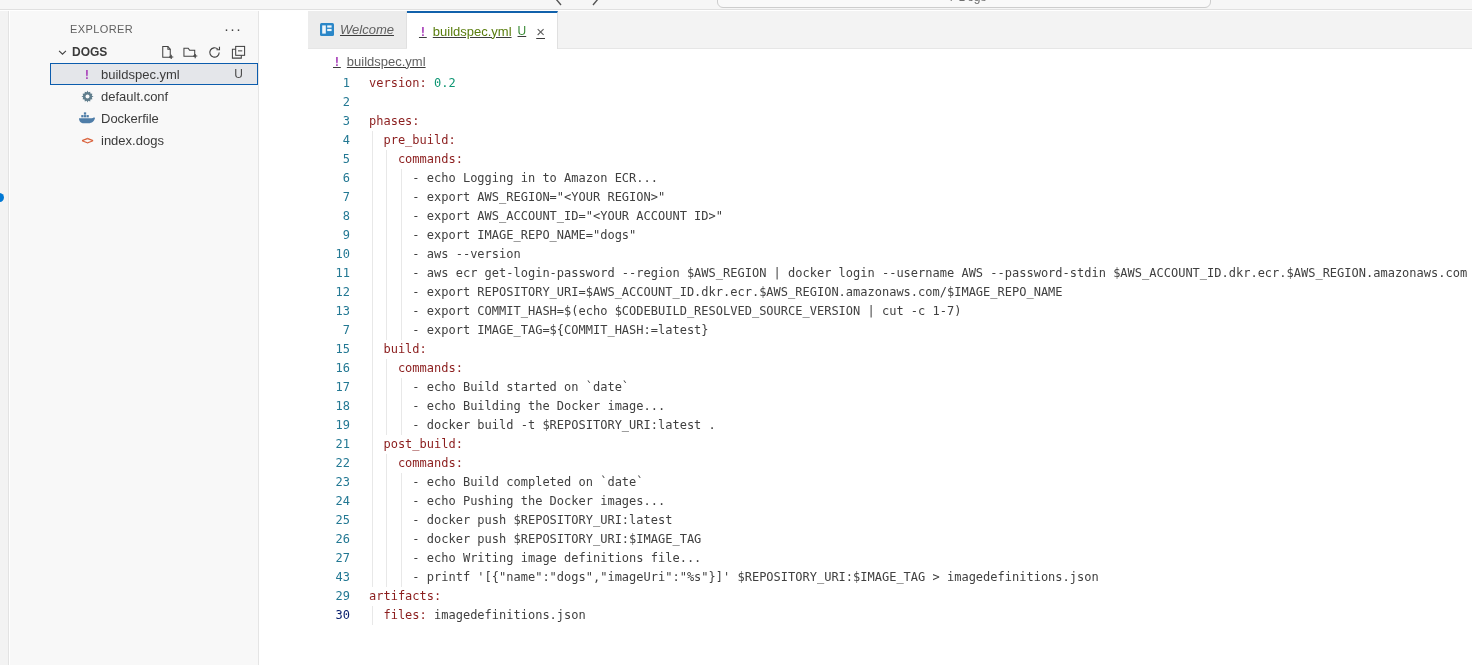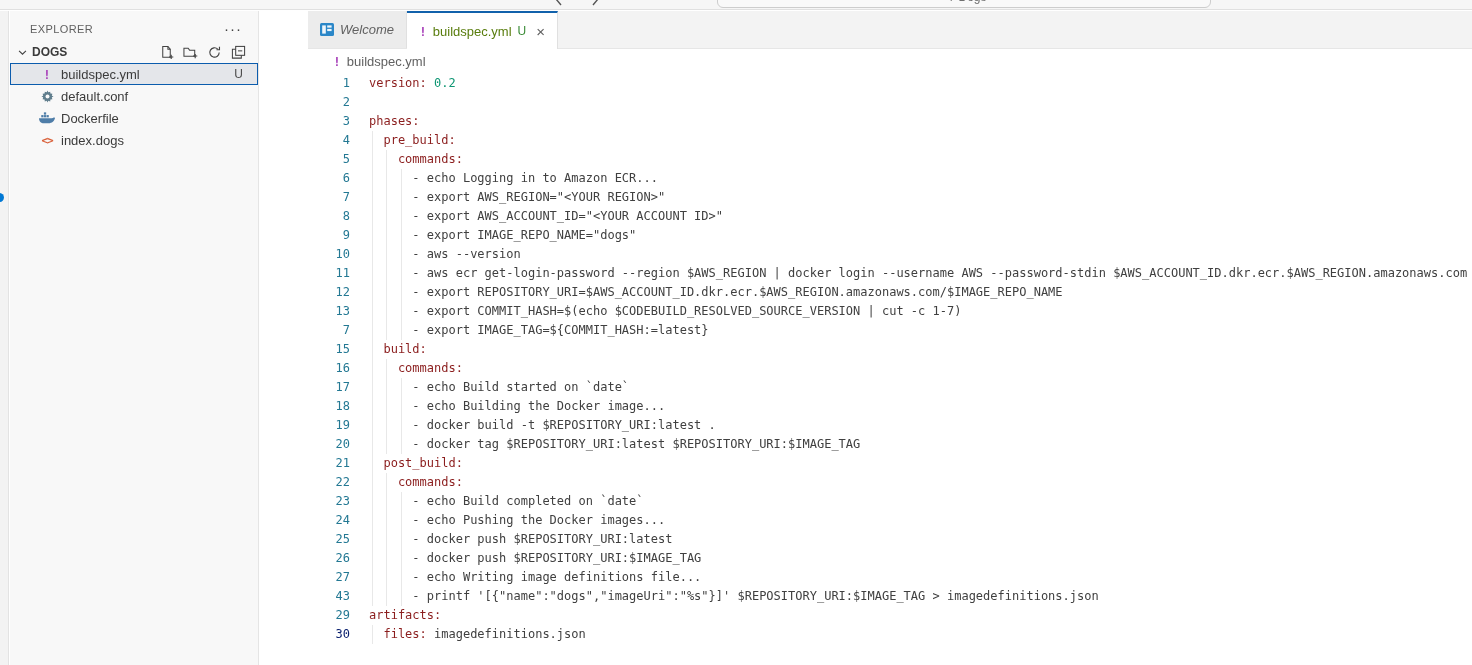--- a/index.html
+++ b/index.html
@@ -21,40 +21,40 @@
     font-size:12px; color:#6f6f6f; }
 
   
   #activity { position:absolute; left:0; top:11px; width:9px; height:654px;
     background:#f3f3f3; border-right:1px solid #e3e3e3; overflow:hidden; }
   #activity .badge-dot { position:absolute; left:-5px; top:182px; width:9px; height:9px;
     border-radius:50%; background:#0078d4; }
 
   
   #sidebar { position:absolute; left:10px; top:11px; width:249px; height:654px;
-    background:#f8f8f8; border-right:1px solid #e5e5e5; }
+    background:#f8f8f8; border-right:1px solid #e5e5e5;padding-left:40px; }
   .sb-header { display:flex; align-items:center; justify-content:space-between;
     padding:12px 16px 6px 20px; }
   .sb-title { font-size:11px; color:#616161; letter-spacing:.4px; }
   .sb-menu { color:#424242; font-size:15px; line-height:8px; letter-spacing:1px; cursor:pointer; }
   .folder-row { display:flex; align-items:center; height:22px; padding-left:4px;
     font-weight:bold; font-size:12px; color:#3b3b3b; }
   .folder-chevron { display:inline-flex; width:16px; justify-content:center; margin-right:2px; }
   .folder-actions { margin-left:auto; display:flex; gap:9px; padding-right:12px; align-items:center; }
   .folder-actions .act { display:inline-flex; cursor:pointer; }
   .file-row { display:flex; align-items:center; height:22px; padding-left:27px;
     font-size:13px; color:#3b3b3b; position:relative; border:1px solid transparent; cursor:pointer; }
   .file-row.selected { background:#e4e6ea; border-color:#0b5cad; }
   .file-icon { width:18px; display:inline-flex; justify-content:center; align-items:center; margin-right:5px; }
   .file-badge { position:absolute; right:14px; color:#4b4b4b; font-size:12px; }
   .ic-yaml { color:#ab47bc; font-weight:bold; font-size:13px; font-family:"DejaVu Sans Mono",monospace; }
   .ic-html { color:#d9603a; font-size:11px; font-weight:bold; letter-spacing:-1px; font-family:"DejaVu Sans Mono",monospace; }
 
   
-  #editor { position:absolute; left:308px; top:11px; width:1164px; height:584px; background:#fff; }
+  #editor { position:absolute; left:308px; top:11px; width:1164px; height:584px; background:#fff;text-decoration:underline; }
   #tabstrip { display:flex; height:38px; background:#f3f3f3; border-bottom:1px solid #e6e6e6; }
   .tab { display:flex; align-items:center; padding:0 12px; font-size:13px; gap:6px;
     border-right:1px solid #e0e0e0; position:relative; cursor:pointer; background:#ececec; }
   .tab.preview .tab-label { font-style:italic; color:#616161; }
   .tab.active { background:#fff; border-top:2px solid #1161ab; margin-bottom:-1px; z-index:1; }
   .tab.active .tab-label { color:#587c0c; }
   .tab-badge { color:#388a34; font-size:12px; }
   .tab-close { color:#5f5f5f; font-size:15px; margin-left:4px; line-height:1; }
   #breadcrumb { display:flex; align-items:center; height:24px; padding-left:25px;
     font-size:13px; color:#616161; gap:6px; background:#fff; }
@@ -220,21 +220,20 @@
       <div class="cl"><span class="ln">10</span><span class="lc"><span class="guide" style="left: calc(0ch + 3px);"></span><span class="guide" style="left: calc(2ch + 3px);"></span><span class="guide" style="left: calc(4ch + 3px);"></span><span class="tk-str">      - aws --version</span></span></div>
       <div class="cl"><span class="ln">11</span><span class="lc"><span class="guide" style="left: calc(0ch + 3px);"></span><span class="guide" style="left: calc(2ch + 3px);"></span><span class="guide" style="left: calc(4ch + 3px);"></span><span class="tk-str">      - aws ecr get-login-password --region $AWS_REGION | docker login --username AWS --password-stdin $AWS_ACCOUNT_ID.dkr.ecr.$AWS_REGION.amazonaws.com</span></span></div>
       <div class="cl"><span class="ln">12</span><span class="lc"><span class="guide" style="left: calc(0ch + 3px);"></span><span class="guide" style="left: calc(2ch + 3px);"></span><span class="guide" style="left: calc(4ch + 3px);"></span><span class="tk-str">      - export REPOSITORY_URI=$AWS_ACCOUNT_ID.dkr.ecr.$AWS_REGION.amazonaws.com/$IMAGE_REPO_NAME</span></span></div>
       <div class="cl"><span class="ln">13</span><span class="lc"><span class="guide" style="left: calc(0ch + 3px);"></span><span class="guide" style="left: calc(2ch + 3px);"></span><span class="guide" style="left: calc(4ch + 3px);"></span><span class="tk-str">      - export COMMIT_HASH=$(echo $CODEBUILD_RESOLVED_SOURCE_VERSION | cut -c 1-7)</span></span></div>
       <div class="cl"><span class="ln">7</span><span class="lc"><span class="guide" style="left: calc(0ch + 3px);"></span><span class="guide" style="left: calc(2ch + 3px);"></span><span class="guide" style="left: calc(4ch + 3px);"></span><span class="tk-str">      - export IMAGE_TAG=${COMMIT_HASH:=latest}</span></span></div>
       <div class="cl"><span class="ln">15</span><span class="lc"><span class="guide" style="left: calc(0ch + 3px);"></span><span class="tk-key">  build:</span></span></div>
       <div class="cl"><span class="ln">16</span><span class="lc"><span class="guide" style="left: calc(0ch + 3px);"></span><span class="guide" style="left: calc(2ch + 3px);"></span><span class="tk-key">    commands:</span></span></div>
       <div class="cl"><span class="ln">17</span><span class="lc"><span class="guide" style="left: calc(0ch + 3px);"></span><span class="guide" style="left: calc(2ch + 3px);"></span><span class="guide" style="left: calc(4ch + 3px);"></span><span class="tk-str">      - echo Build started on `date`</span></span></div>
       <div class="cl"><span class="ln">18</span><span class="lc"><span class="guide" style="left: calc(0ch + 3px);"></span><span class="guide" style="left: calc(2ch + 3px);"></span><span class="guide" style="left: calc(4ch + 3px);"></span><span class="tk-str">      - echo Building the Docker image...</span></span></div>
       <div class="cl"><span class="ln">19</span><span class="lc"><span class="guide" style="left: calc(0ch + 3px);"></span><span class="guide" style="left: calc(2ch + 3px);"></span><span class="guide" style="left: calc(4ch + 3px);"></span><span class="tk-str">      - docker build -t $REPOSITORY_URI:latest .</span></span></div>
-      <div class="cl"><span class="ln">20</span><span class="lc"><span class="guide" style="left: calc(0ch + 3px);"></span><span class="guide" style="left: calc(2ch + 3px);"></span><span class="guide" style="left: calc(4ch + 3px);"></span><span class="tk-str">      - docker tag $REPOSITORY_URI:latest $REPOSITORY_URI:$IMAGE_TAG</span></span></div>
       <div class="cl"><span class="ln">21</span><span class="lc"><span class="guide" style="left: calc(0ch + 3px);"></span><span class="tk-key">  post_build:</span></span></div>
       <div class="cl"><span class="ln">22</span><span class="lc"><span class="guide" style="left: calc(0ch + 3px);"></span><span class="guide" style="left: calc(2ch + 3px);"></span><span class="tk-key">    commands:</span></span></div>
       <div class="cl"><span class="ln">23</span><span class="lc"><span class="guide" style="left: calc(0ch + 3px);"></span><span class="guide" style="left: calc(2ch + 3px);"></span><span class="guide" style="left: calc(4ch + 3px);"></span><span class="tk-str">      - echo Build completed on `date`</span></span></div>
       <div class="cl"><span class="ln">24</span><span class="lc"><span class="guide" style="left: calc(0ch + 3px);"></span><span class="guide" style="left: calc(2ch + 3px);"></span><span class="guide" style="left: calc(4ch + 3px);"></span><span class="tk-str">      - echo Pushing the Docker images...</span></span></div>
       <div class="cl"><span class="ln">25</span><span class="lc"><span class="guide" style="left: calc(0ch + 3px);"></span><span class="guide" style="left: calc(2ch + 3px);"></span><span class="guide" style="left: calc(4ch + 3px);"></span><span class="tk-str">      - docker push $REPOSITORY_URI:latest</span></span></div>
       <div class="cl"><span class="ln">26</span><span class="lc"><span class="guide" style="left: calc(0ch + 3px);"></span><span class="guide" style="left: calc(2ch + 3px);"></span><span class="guide" style="left: calc(4ch + 3px);"></span><span class="tk-str">      - docker push $REPOSITORY_URI:$IMAGE_TAG</span></span></div>
       <div class="cl"><span class="ln">27</span><span class="lc"><span class="guide" style="left: calc(0ch + 3px);"></span><span class="guide" style="left: calc(2ch + 3px);"></span><span class="guide" style="left: calc(4ch + 3px);"></span><span class="tk-str">      - echo Writing image definitions file...</span></span></div>
       <div class="cl"><span class="ln">43</span><span class="lc"><span class="guide" style="left: calc(0ch + 3px);"></span><span class="guide" style="left: calc(2ch + 3px);"></span><span class="guide" style="left: calc(4ch + 3px);"></span><span class="tk-str">      - printf '[{"name":"dogs","imageUri":"%s"}]' $REPOSITORY_URI:$IMAGE_TAG &gt; imagedefinitions.json</span></span></div>
       <div class="cl"><span class="ln">29</span><span class="lc"><span class="tk-key">artifacts:</span></span></div>
       <div class="cl"><span class="ln active">30</span><span class="lc"><span class="guide" style="left: calc(0ch + 3px);"></span><span class="tk-key">  files:</span><span class="tk-str"> imagedefinitions.json</span></span></div>

